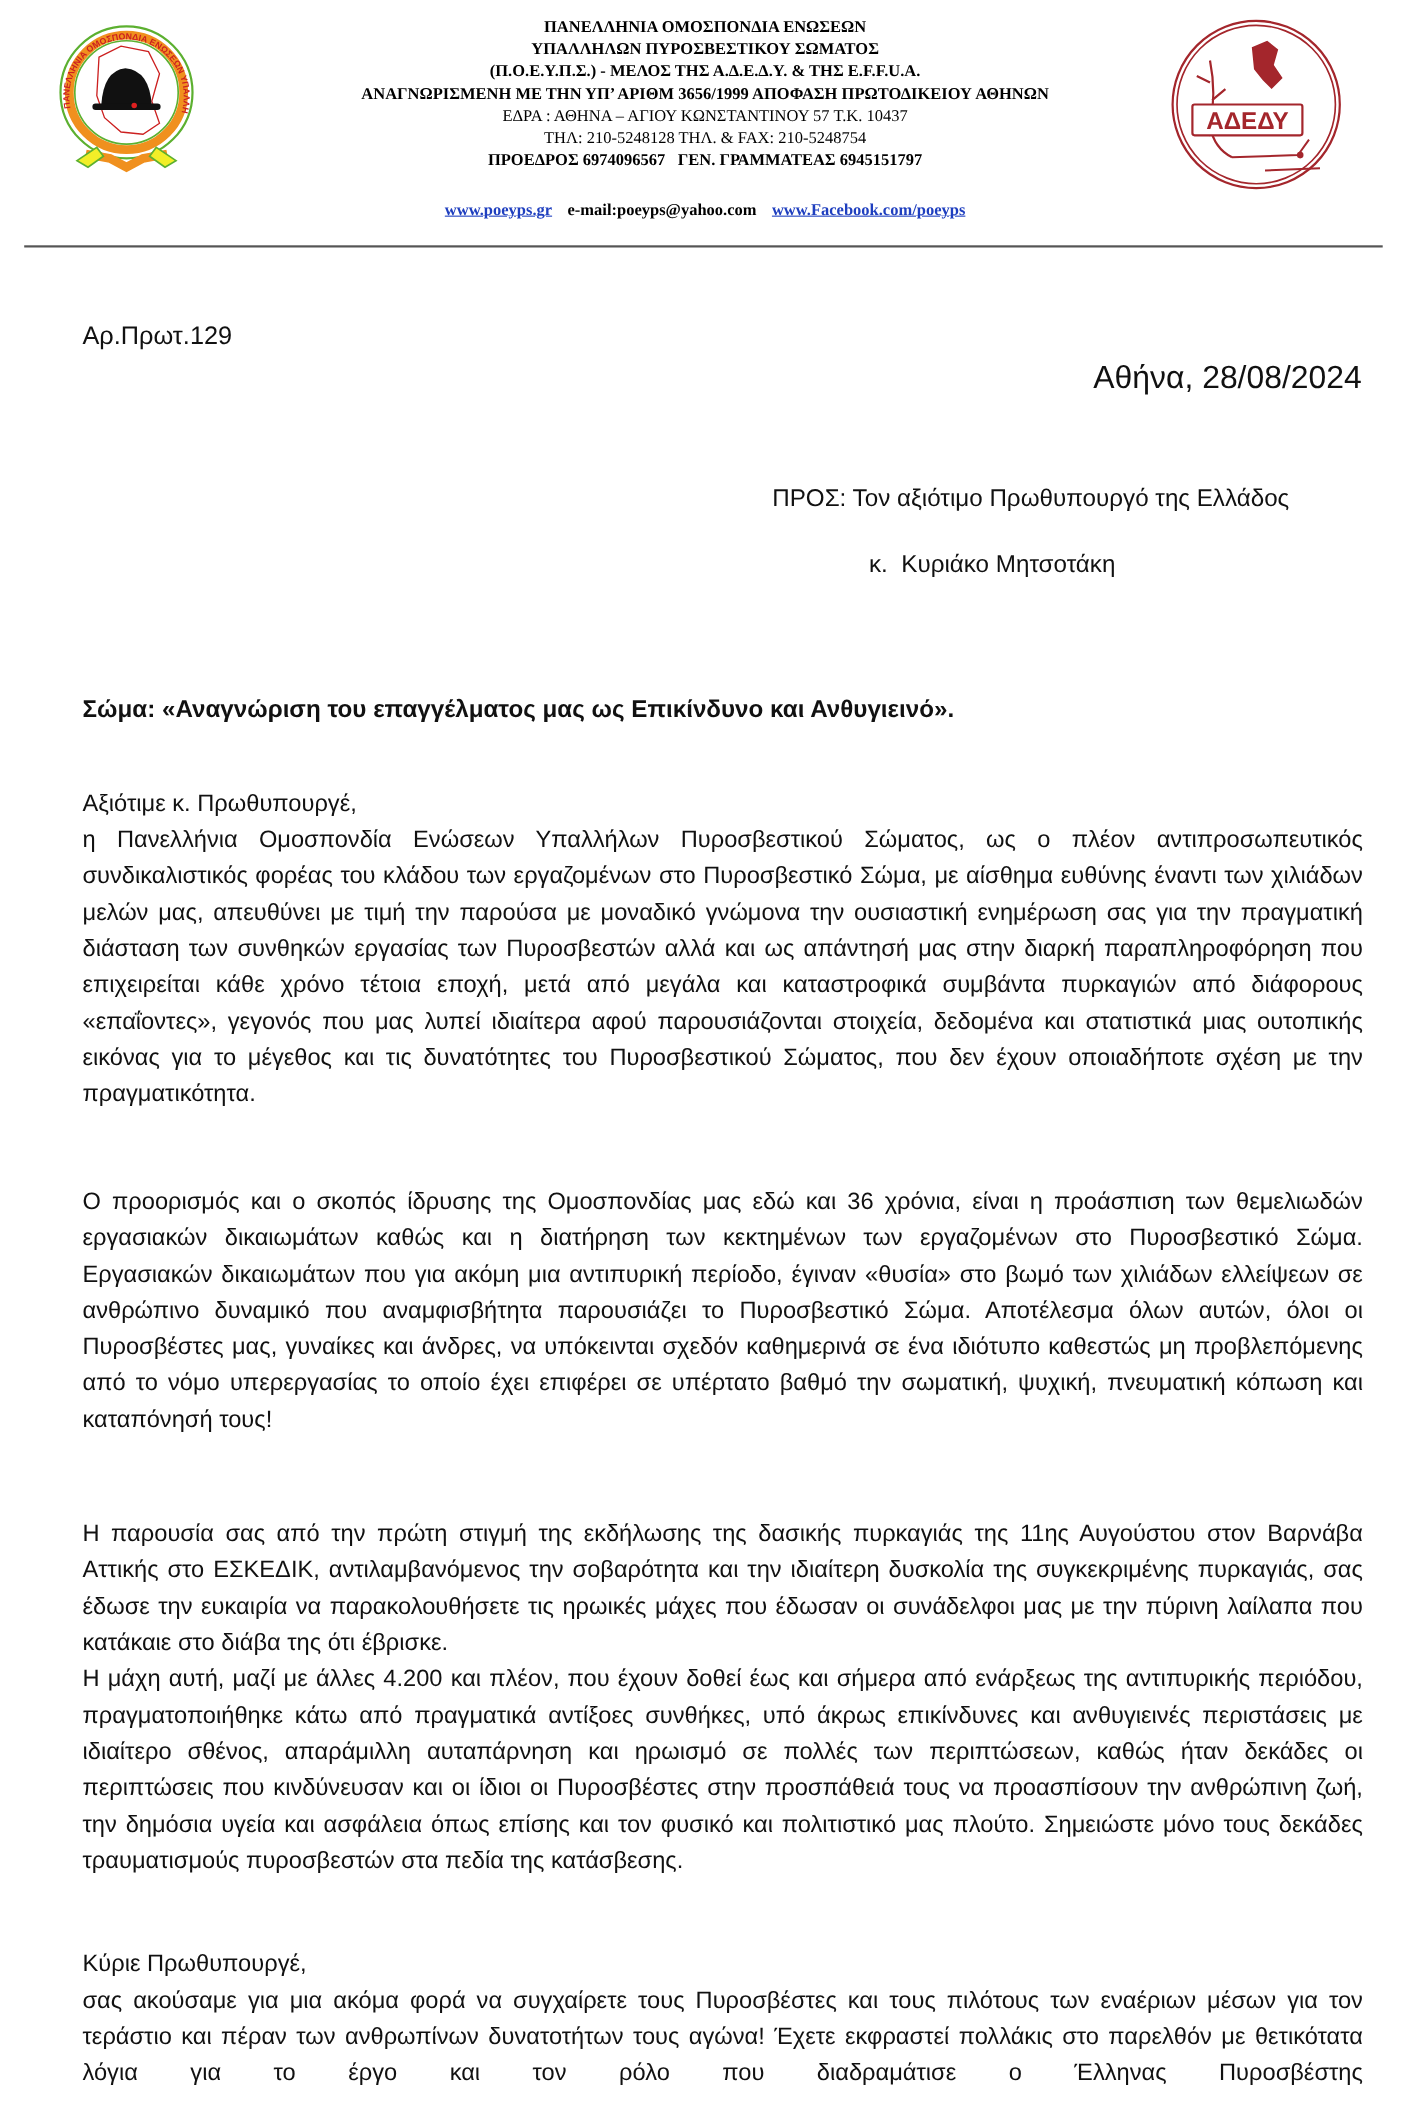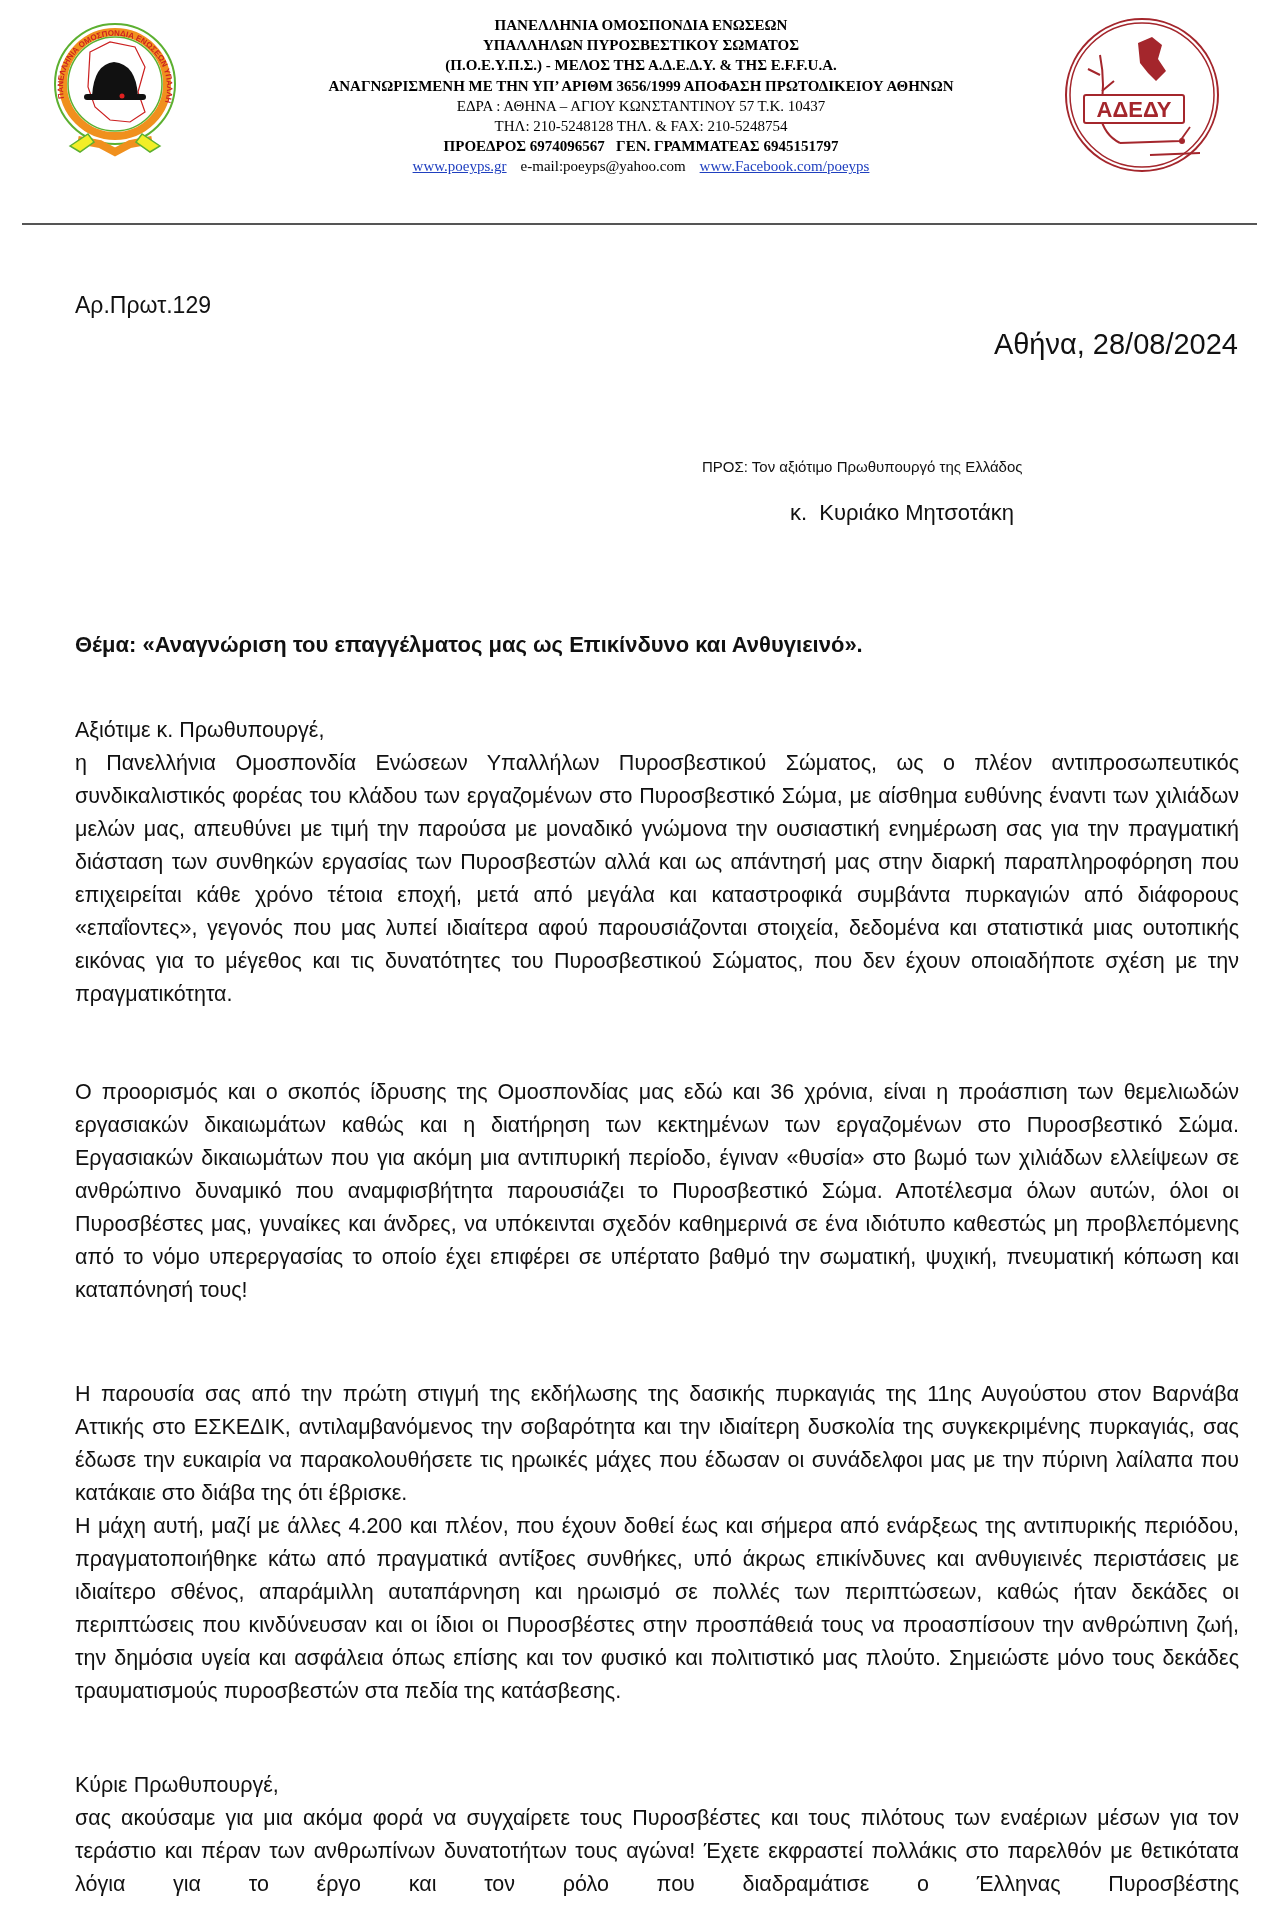--- a/index.html
+++ b/index.html
@@ -9,29 +9,29 @@
   .letterhead { position: absolute; left: 0; top: 0; width: 1284px; height: 230px; }
   .logo-left { position: absolute; left: 50px; top: 12px; width: 130px; height: 160px; }
   .logo-right { position: absolute; left: 1060px; top: 15px; width: 165px; height: 160px; }
 
   .head-text {
     position: absolute; left: 256px; top: 15px; width: 770px;
     text-align: center; font-family: "Liberation Serif", serif;
     font-size: 15px; line-height: 20.2px; color: #000;
   }
   .head-text .b { font-weight: bold; }
-  .head-text .links { font-weight: normal; }
+  .head-text .links { font-weight: bold; margin-top: 25px; }
   .head-text a { color: #1f3fbf; text-decoration: underline; }
   .head-text .sp { display: inline-block; width: 14px; }
 
   .divider { position: absolute; left: 22px; top: 223px; width: 1235px; height: 2px; background: #555; }
 
   .prot { position: absolute; left: 75px; top: 292px; font-size: 23px; }
   .date { position: absolute; right: 46px; top: 328px; font-size: 29px; }
-  .pros { position: absolute; left: 702px; top: 458px; font-size: 15px; }
+  .pros { position: absolute; left: 702px; top: 440px; font-size: 22px; }
   .pros2 { position: absolute; left: 790px; top: 500px; font-size: 22px; white-space: pre; }
 
   .subject { position: absolute; left: 75px; top: 632px; font-size: 22px; font-weight: bold; }
 
   .body-block {
     position: absolute; left: 75px; width: 1164px;
     font-size: 21.5px; line-height: 33px; text-align: justify;
   }
   .body-block p { margin: 0; }
 </style>
@@ -84,21 +84,21 @@
 </div>
 
 <div class="divider"></div>
 
 <div class="prot">Αρ.Πρωτ.129</div>
 <div class="date">Αθήνα, 28/08/2024</div>
 
 <div class="pros">ΠΡΟΣ: Τον αξιότιμο Πρωθυπουργό της Ελλάδος</div>
 <div class="pros2">κ.  Κυριάκο Μητσοτάκη</div>
 
-<div class="subject">Θέμα: «Αναγνώριση του επαγγέλματος μας ως Επικίνδυνο και Ανθυγιεινό».</div>
+<div class="subject">Σώμα: «Αναγνώριση του επαγγέλματος μας ως Επικίνδυνο και Ανθυγιεινό».</div>
 
 <div class="body-block" style="top:714px;">
   <p>Αξιότιμε κ. Πρωθυπουργέ,</p>
   <p>η Πανελλήνια Ομοσπονδία Ενώσεων Υπαλλήλων Πυροσβεστικού Σώματος, ως ο πλέον αντιπροσωπευτικός συνδικαλιστικός φορέας του κλάδου των εργαζομένων στο Πυροσβεστικό Σώμα, με αίσθημα ευθύνης έναντι των χιλιάδων μελών μας, απευθύνει με  τιμή την παρούσα με μοναδικό γνώμονα την ουσιαστική ενημέρωση σας για την πραγματική διάσταση των συνθηκών εργασίας των Πυροσβεστών αλλά και ως  απάντησή μας στην διαρκή παραπληροφόρηση που επιχειρείται κάθε χρόνο τέτοια εποχή, μετά από μεγάλα και καταστροφικά συμβάντα πυρκαγιών από διάφορους «επαΐοντες», γεγονός που μας λυπεί ιδιαίτερα αφού  παρουσιάζονται στοιχεία, δεδομένα και στατιστικά μιας ουτοπικής εικόνας  για το μέγεθος και τις δυνατότητες  του Πυροσβεστικού Σώματος,  που  δεν έχουν οποιαδήποτε σχέση με την πραγματικότητα.</p>
 </div>
 
 <div class="body-block" style="top:1076px;">
   <p>Ο προορισμός και ο σκοπός ίδρυσης της Ομοσπονδίας μας εδώ και 36 χρόνια, είναι η προάσπιση των θεμελιωδών εργασιακών δικαιωμάτων καθώς και η διατήρηση των κεκτημένων των εργαζομένων στο Πυροσβεστικό Σώμα. Εργασιακών δικαιωμάτων που για ακόμη μια αντιπυρική περίοδο, έγιναν «θυσία» στο βωμό των χιλιάδων ελλείψεων σε ανθρώπινο δυναμικό  που αναμφισβήτητα παρουσιάζει το Πυροσβεστικό Σώμα. Αποτέλεσμα όλων αυτών,  όλοι οι Πυροσβέστες μας, γυναίκες και άνδρες, να υπόκεινται σχεδόν καθημερινά σε ένα ιδιότυπο καθεστώς μη προβλεπόμενης από το νόμο υπερεργασίας το οποίο έχει επιφέρει σε υπέρτατο βαθμό την σωματική, ψυχική, πνευματική κόπωση και καταπόνησή τους!</p>
 </div>
 

